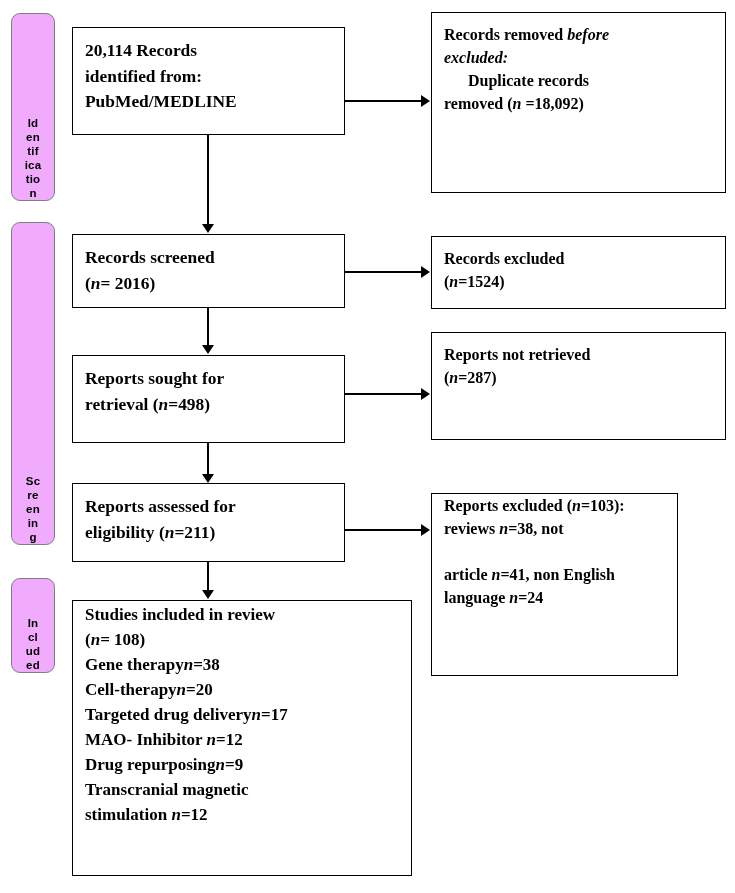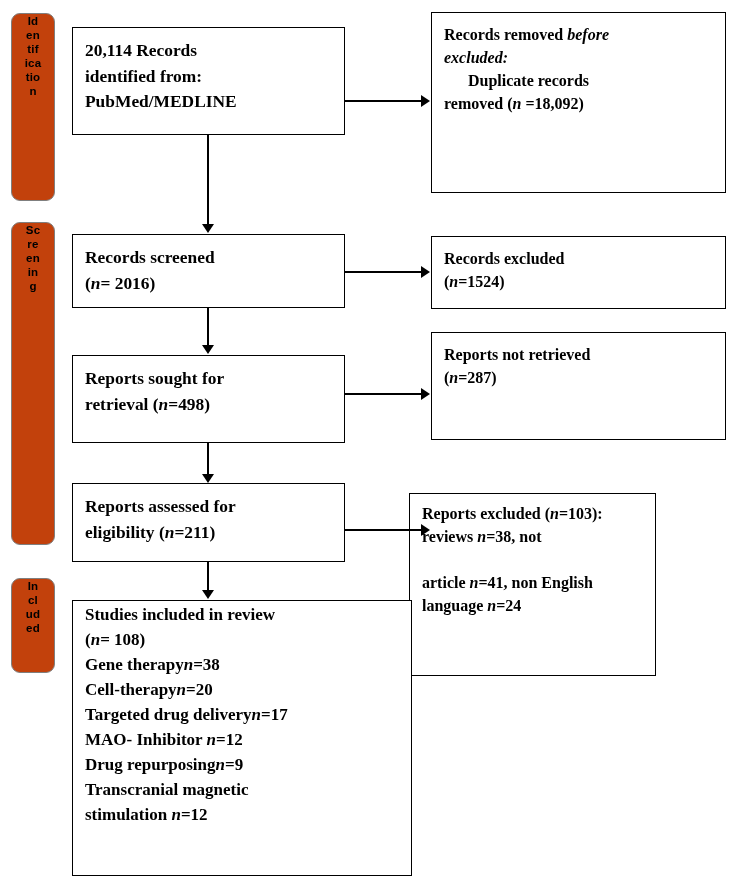--- a/index.html
+++ b/index.html
@@ -15,23 +15,23 @@
     position: relative;
     width: 735px;
     height: 893px;
     background: #ffffff;
     overflow: hidden;
   }
   .stage-band {
     position: absolute;
     border: 1.5px solid #7f7f7f;
     border-radius: 9px;
-    background: #c2410c;
+    background: #f0abfc;
     display: flex;
-    align-items: flex-start;
+    align-items: flex-end;
     justify-content: center;
     box-sizing: border-box;
   }
   .stage-label {
     font-family: "Liberation Sans", "DejaVu Sans", sans-serif;
     font-weight: bold;
     font-size: 11.5px;
     line-height: 1.22;
     letter-spacing: 0.2px;
     text-align: center;
@@ -136,21 +136,21 @@
   </div>
 
   <div class="flowbox" style="left:431px; top:332px; width:295px; height:108px;">
     <div class="boxtext small"><span>Reports not retrieved</span><br><span>(</span><span class="ital">n</span><span>=287)</span></div>
   </div>
 
   <div class="flowbox" style="left:72px; top:483px; width:273px; height:79px;">
     <div class="boxtext"><span>Reports assessed for</span><br><span>eligibility (</span><span class="ital">n</span><span>=211)</span></div>
   </div>
 
-  <div class="flowbox" style="left:409px; top:493px; width:247px; height:183px; padding-top:8px;">
+  <div class="flowbox" style="left:431px; top:493px; width:247px; height:183px; padding-top:0;">
     <div class="boxtext small"><span>Reports excluded (</span><span class="ital">n</span><span>=103):</span><br><span>reviews </span><span class="ital">n</span><span>=38, not</span><br><br><span>article   </span><span class="ital">n</span><span>=41, non English</span><br><span>language </span><span class="ital">n</span><span>=24</span></div>
   </div>
 
   <div class="flowbox" style="left:72px; top:600px; width:340px; height:276px; padding-top:2px;">
     <div class="boxtext list"><span>Studies included in review</span><br><span>(</span><span class="ital">n</span><span>= 108)</span><br><span>Gene therapy</span><span class="ital">n</span><span>=38</span><br><span>Cell-therapy</span><span class="ital">n</span><span>=20</span><br><span>Targeted drug delivery</span><span class="ital">n</span><span>=17</span><br><span>MAO- Inhibitor   </span><span class="ital">n</span><span>=12</span><br><span>Drug repurposing</span><span class="ital">n</span><span>=9</span><br><span>Transcranial magnetic
 stimulation </span><span class="ital">n</span><span>=12</span></div>
   </div>
 
   <div class="conn vline" style="left:207px; top:135px; height:90px;"></div>
   <div class="arrow-down" style="left:202px; top:224px;"></div>

